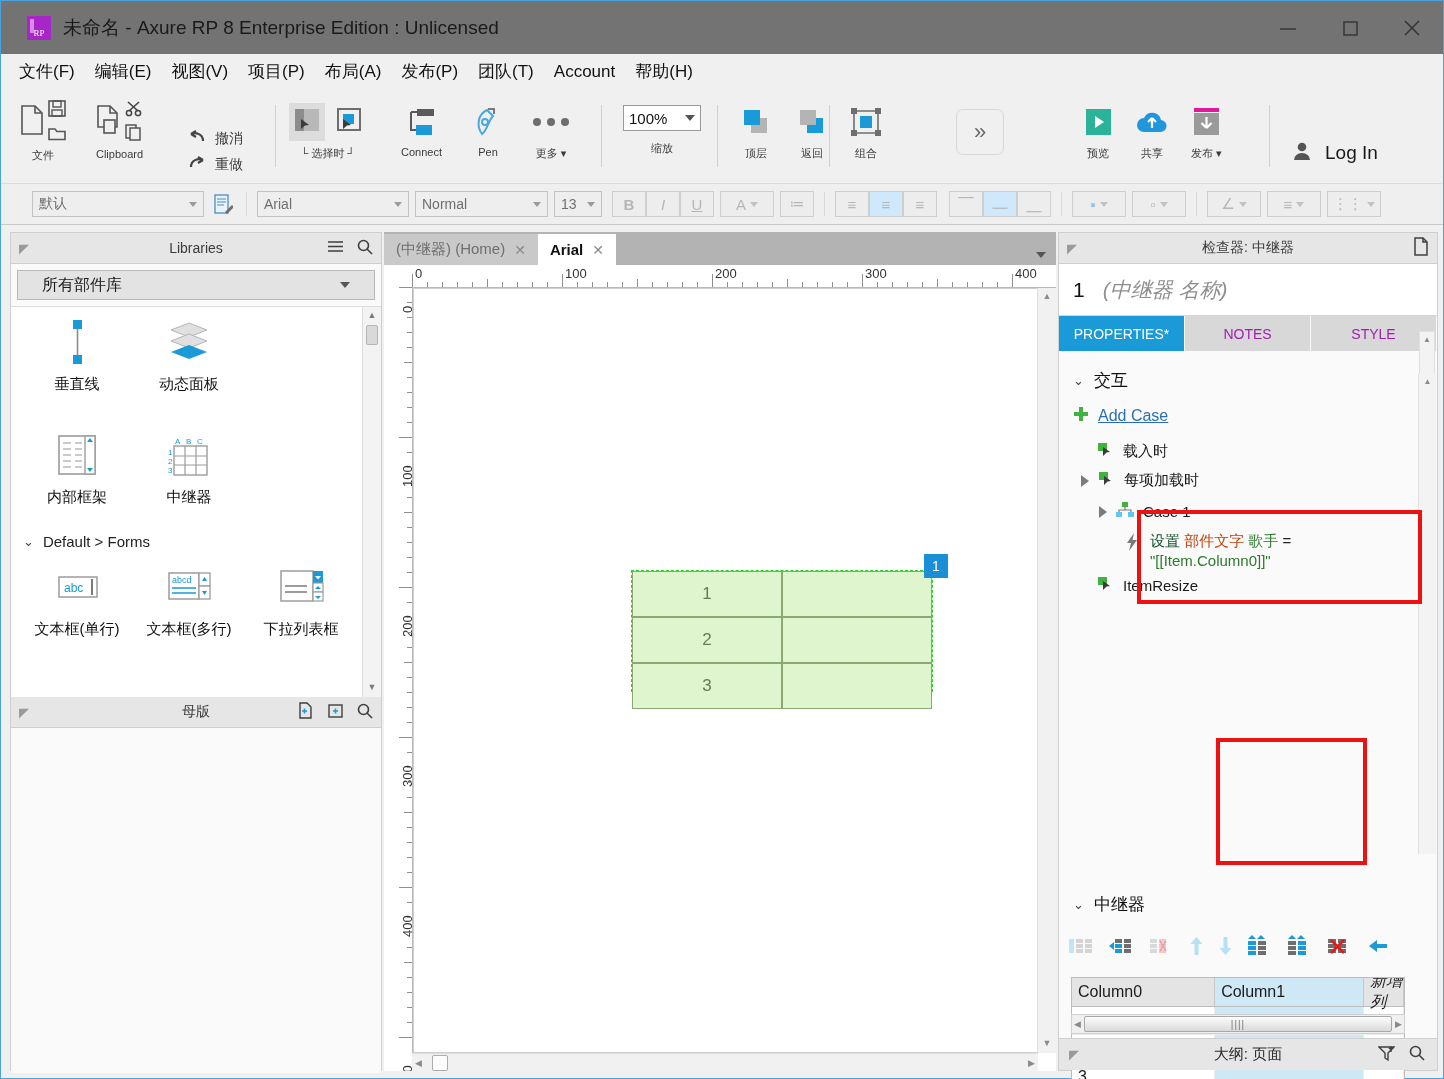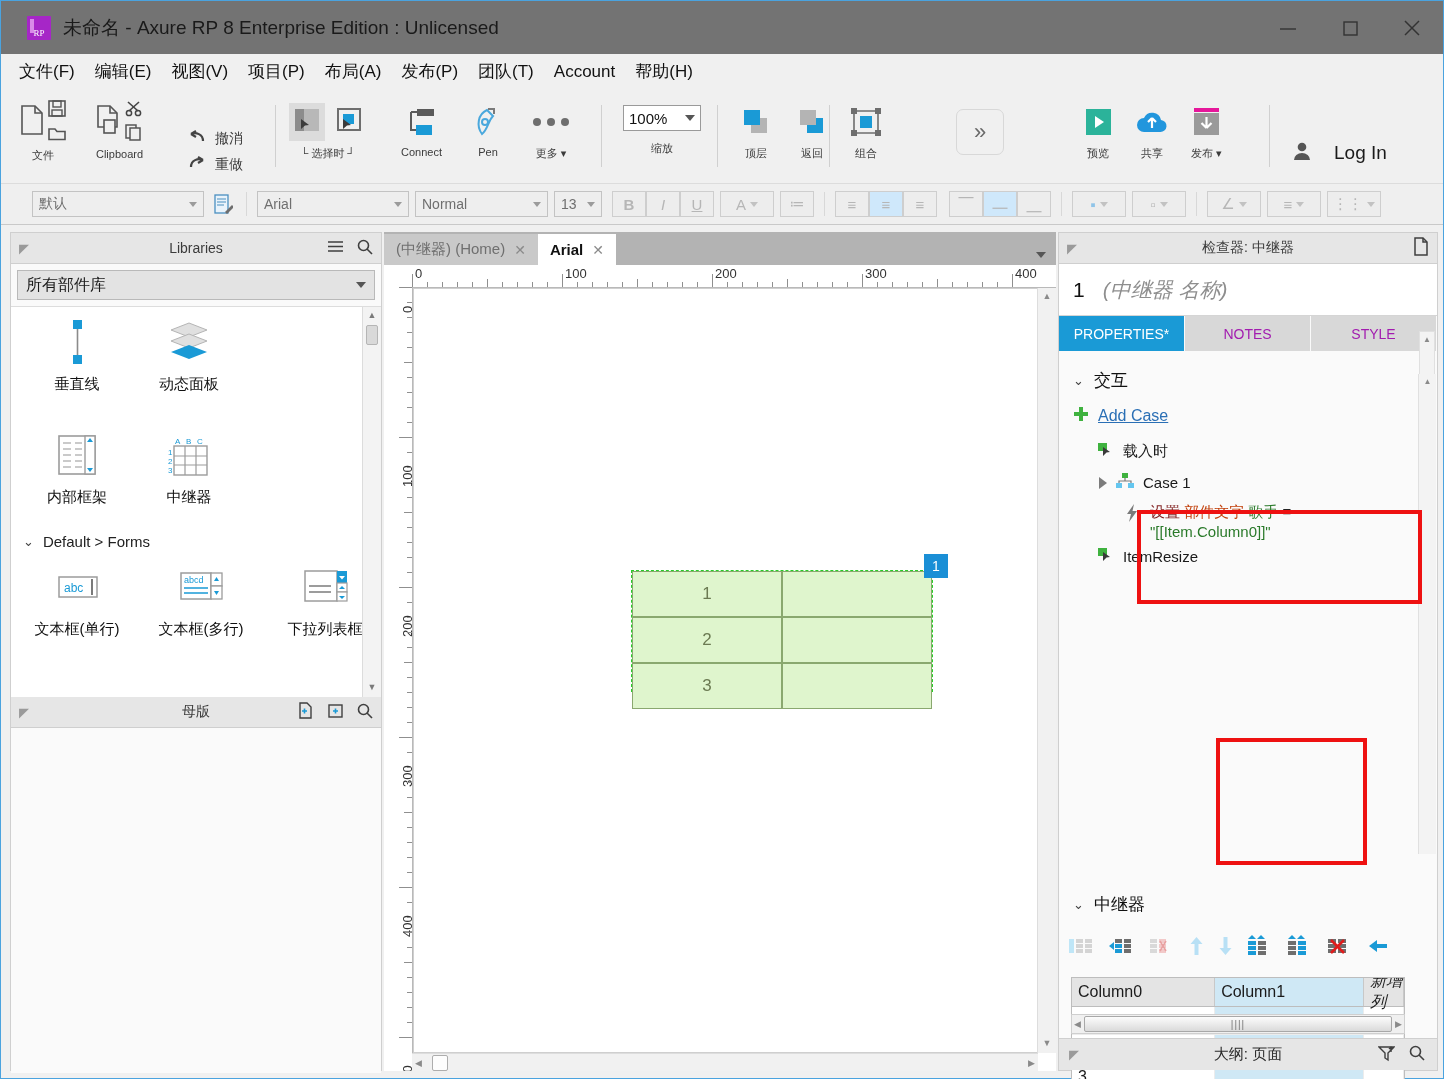--- a/index.html
+++ b/index.html
@@ -55,21 +55,21 @@
   .rb-lbl{font-size:11px;color:#3b3b3b;margin-top:3px;white-space:nowrap;}
   .rb-sep{position:absolute;top:16px;width:1px;height:62px;background:#d0d0d0;}
   .zoom-box{
     width:78px;height:26px;border:1px solid #9a9a9a;background:#fff;display:flex;
     align-items:center;justify-content:space-between;box-sizing:border-box;padding:0 5px;
     font-size:15px;color:#111;
   }
   .caret{width:0;height:0;border-left:5px solid transparent;border-right:5px solid transparent;
     border-top:6px solid #555;}
   .caret.sm{border-left-width:4px;border-right-width:4px;border-top-width:5px;}
-  .login{display:flex;align-items:center;gap:23px;font-size:19px;color:#1a1a1a;}
+  .login{display:flex;align-items:center;gap:14px;font-size:19px;color:#1a1a1a;}
 
   
   .fmtbar{
     position:absolute;left:0;top:182px;width:100%;height:42px;background:#efefef;
     border-top:1px solid #dcdcdc;border-bottom:1px solid #c9c9c9;box-sizing:border-box;
     display:flex;align-items:center;padding-left:31px;gap:6px;
   }
   .combo{
     height:26px;border:1px solid #c3c3c3;background:#eeeeee;display:flex;align-items:center;
     justify-content:space-between;box-sizing:border-box;padding:0 6px;font-size:14px;color:#6f6f6f;
@@ -89,21 +89,21 @@
   .panel-head .hl{position:absolute;left:8px;color:#9a9a9a;font-size:13px;}
   .panel-head .hr{position:absolute;right:8px;display:flex;gap:13px;align-items:center;color:#4a4a4a;}
 
   
   .leftcol{
     position:absolute;left:9px;top:231px;width:372px;height:839px;background:#fafafa;
     border:1px solid #cfcfcf;box-sizing:border-box;
   }
   .lib-select{
     margin:6px;height:30px;background:#e3e3e3;border:1px solid #b9b9b9;display:flex;
-    align-items:center;justify-content:space-between;padding:0 8px;box-sizing:border-box;
+    align-items:center;justify-content:space-between;padding:0 24px;box-sizing:border-box;
     font-size:16px;color:#1a1a1a;
   }
   .lib-body{position:relative;background:#ffffff;height:390px;overflow:hidden;
     border-top:1px solid #ddd;}
   .wgrid{display:flex;padding:8px 0 0 10px;}
   .wcell{width:112px;display:flex;flex-direction:column;align-items:center;}
   .wicon{height:56px;display:flex;align-items:center;justify-content:center;}
   .wlabel{font-size:15px;color:#111;margin-top:4px;white-space:nowrap;}
   .grp-title{display:flex;align-items:center;gap:9px;font-size:15px;color:#222;padding:10px 0 0 12px;}
   .lib-scroll{position:absolute;right:0;top:0;width:18px;height:100%;background:#f3f3f3;
@@ -626,21 +626,21 @@
           </div>
           <div class="wlabel">中继器</div>
         </div>
       </div>
 
       <div class="grp-title" style="padding-top:26px;">
         <span class="chev">⌄</span>
         <span>Default &gt; Forms</span>
       </div>
 
-      <div class="wgrid" style="padding-top:10px;gap:12px;">
+      <div class="wgrid" style="padding-top:10px;">
         <div class="wcell">
           <div class="wicon">
             <svg width="52" height="34">
                 <rect x="8" y="6" width="38" height="20" fill="#fff" stroke="#9c9c9c" stroke-width="1.5"></rect>
                 <text x="13" y="21" font-size="12" fill="#1a9ad6" font-family="Liberation Sans">abc</text>
                 <line x1="41" y1="8" x2="41" y2="24" stroke="#333" stroke-width="1.3"></line>
               </svg>
           </div>
           <div class="wlabel">文本框(单行)</div>
         </div>
@@ -904,20 +904,30 @@
       <div class="ix-row" style="margin-top:16px;margin-left:24px;">
         <span>
           <svg width="17" height="16">
               <rect x="1" y="1" width="9" height="8" fill="#3fb23f"></rect>
               <path d="M6 14 l0 -9 l7 5 l-3.5 0.4 z" fill="#3a3a3a"></path>
             </svg>
         </span>
         <span>载入时</span>
       </div>
 
+      <div class="ix-row" style="margin-top:10px;margin-left:8px;">
+        <span class="tri"></span>
+        <span>
+          <svg width="17" height="16">
+              <rect x="1" y="1" width="9" height="8" fill="#3fb23f"></rect>
+              <path d="M6 14 l0 -9 l7 5 l-3.5 0.4 z" fill="#3a3a3a"></path>
+            </svg>
+        </span>
+        <span>每项加载时</span>
+      </div>
 
       <div class="ix-row" style="margin-top:12px;margin-left:26px;">
         <span class="tri"></span>
         <span>
           <svg width="18" height="16">
               <rect x="6" y="0" width="6" height="5" fill="#3fb23f"></rect>
               <rect x="0" y="10" width="6" height="5" fill="#64c6ef"></rect>
               <rect x="12" y="10" width="6" height="5" fill="#64c6ef"></rect>
               <path d="M9 5 v3 M3 10 v-2 h12 v2" stroke="#7a7a7a" stroke-width="1.2" fill="none"></path>
             </svg>
@@ -925,21 +935,21 @@
         <span>Case 1</span>
       </div>
 
       <div style="display:flex;gap:9px;margin-top:10px;margin-left:52px;width:272px;">
         <span style="flex:none;margin-top:2px;">
           <svg width="16" height="18">
               <path d="M9 0 l-7 10 h4 l-2 8 l8 -11 h-4.5 z" fill="#7a7a7a"></path>
             </svg>
         </span>
         <span style="font-size:15px;line-height:1.3;">
-          <span style="color:#7f1d1d;">设置</span>
+          <span style="color:#14532d;">设置</span>
           <span style="color:#c2410c;">部件文字</span>
           <span style="color:#2a7a2a;">歌手</span>
           <span style="color:#222;">=</span>
           <span style="color:#2a7a2a;display:block;">"[[Item.Column0]]"</span>
         </span>
       </div>
 
       <div class="ix-row" style="margin-top:6px;margin-left:24px;">
         <span>
           <svg width="17" height="16">

